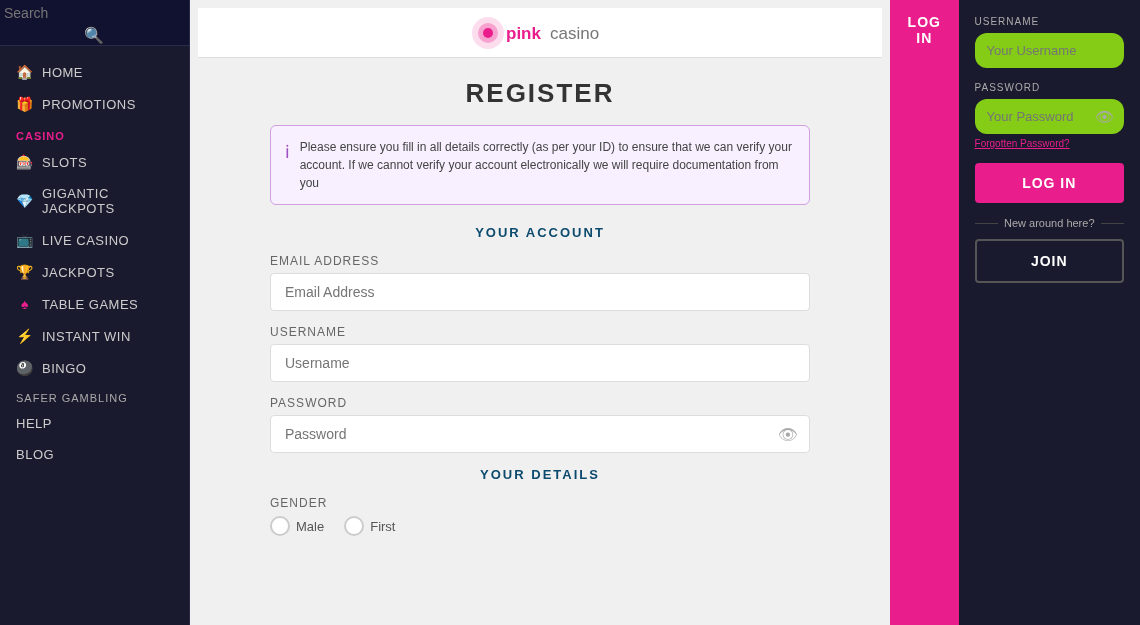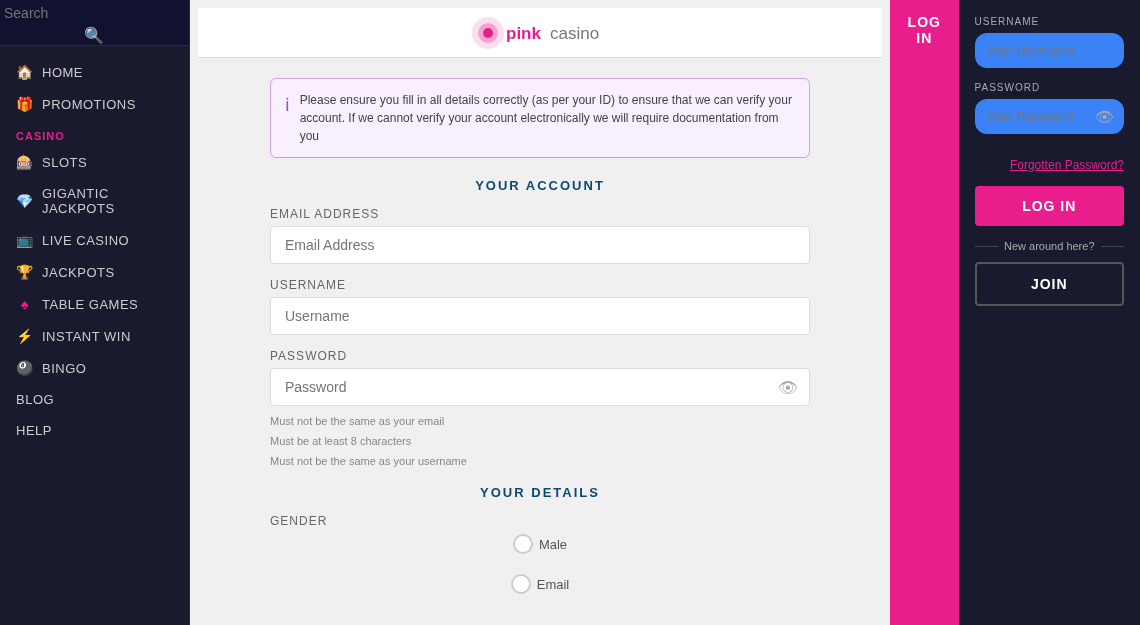--- a/index.html
+++ b/index.html
@@ -143,21 +143,21 @@
       cursor: pointer;
       font-size: 16px;
     }
     .password-hints {
       font-size: 11px;
       color: #888;
       margin-top: 6px;
       line-height: 1.8;
     }
     .gender-section { margin-bottom: 14px; }
-    .gender-row { display: flex; gap: 20px; align-items: center; margin-top: 6px; flex-direction: column; }
+    .gender-row { display: flex; gap: 20px; align-items: center; margin-top: 6px; }
     .gender-option { display: flex; align-items: center; gap: 6px; font-size: 13px; color: #555; cursor: pointer; }
     .radio-circle {
       width: 20px; height: 20px;
       border-radius: 50%;
       border: 2px solid #ccc;
       background: #fff;
       display: flex; align-items: center; justify-content: center;
     }
     .first-name-row { display: flex; justify-content: space-between; align-items: center; margin-bottom: 5px; }
     .first-name-row label { font-size: 12px; color: #666; text-transform: uppercase; letter-spacing: 1px; }
@@ -192,37 +192,36 @@
       margin-top: 14px;
     }
     .right-label:first-child { margin-top: 0; }
     .right-input-wrap { position: relative; }
     .right-input {
       width: 100%;
       padding: 10px 12px;
       border: none;
       border-radius: 12px;
       font-size: 13px;
-      background: #3b82f6;
+      background: #84cc16;
       color: #333;
       outline: none;
     }
     .right-eye {
       position: absolute;
       right: 10px;
       top: 50%;
       transform: translateY(-50%);
       color: #aaa;
       font-size: 15px;
       cursor: pointer;
     }
     .forgot-link {
-      text-align: right;
-      margin-top: 24px;
-      font-size: 12px;
+      margin-top: 4px;
+      font-size: 10px;
       color: #e91e8c;
       cursor: pointer;
       text-decoration: underline;
     }
     .login-btn {
       width: 100%;
       margin-top: 14px;
       padding: 12px;
       background: #e91e8c;
       color: #fff;
@@ -297,44 +296,46 @@
       <span>Table Games</span>
     </div>
     <div class="nav-item">
       <span class="nav-icon">⚡</span>
       <span>Instant Win</span>
     </div>
     <div class="nav-item">
       <span class="nav-icon">🎱</span>
       <span>Bingo</span>
     </div>
+    <div class="nav-sub-label">Safer Gambling</div>
+    <div class="nav-item">
+      <span>Help</span>
+    </div>
     <div class="nav-item">
       <span>Blog</span>
-    </div>
-    <div class="nav-item">
-      <span>Help</span>
     </div>
   </nav>
 </aside>
 
 <main class="main">
   <div class="header-bar">
     <div class="logo-svg">
 
       <svg width="140" height="36" viewBox="0 0 140 36">
         <circle cx="18" cy="18" r="16" fill="#e91e8c" opacity="0.15"></circle>
         <circle cx="18" cy="18" r="10" fill="#e91e8c" opacity="0.3"></circle>
         <circle cx="18" cy="18" r="5" fill="#e91e8c"></circle>
         <text x="36" y="24" font-family="Arial" font-size="17" font-weight="bold" fill="#e91e8c">pink</text>
         <text x="80" y="24" font-family="Arial" font-size="17" fill="#777">casino</text>
       </svg>
     </div>
   </div>
 
   <div class="register-container">
+    <h1 class="register-title">REGISTER</h1>
 
     <div class="info-box">
       <span class="info-icon">ℹ</span>
       <span>Please ensure you fill in all details correctly (as per your ID) to ensure that we can verify your account. If we cannot verify your account electronically we will require documentation from you</span>
     </div>
 
     <div class="section-title">YOUR ACCOUNT</div>
 
     <div class="form-group">
       <label>Email Address</label>
@@ -344,40 +345,35 @@
     <div class="form-group">
       <label>Username</label>
       <input type="text" placeholder="Username" style="">
     </div>
 
     <div class="form-group">
       <label>Password</label>
       <div class="password-wrap">
         <input type="password" placeholder="Password" style="">
         <span class="eye-icon">👁</span>
-      </div>
-      <div class="password-hints">
-        <div>Must not be the same as your email</div>
-        <div>Must be at least 8 characters</div>
-        <div>Must not be the same as your username</div>
       </div>
     </div>
 
     <div class="section-title">YOUR DETAILS</div>
 
     <div class="gender-section form-group">
       <label>Gender</label>
       <div class="gender-row">
         <div class="gender-option">
           <div class="radio-circle"></div>
           <span>Male</span>
         </div>
         <div class="gender-option">
           <div class="radio-circle"></div>
-          <span>Email</span>
+          <span>First</span>
         </div>
       </div>
     </div>
 
   </div>
 </main>
 
 <aside class="right-panel">
   <div class="login-tab">LOG IN</div>
   <div class="right-form">

